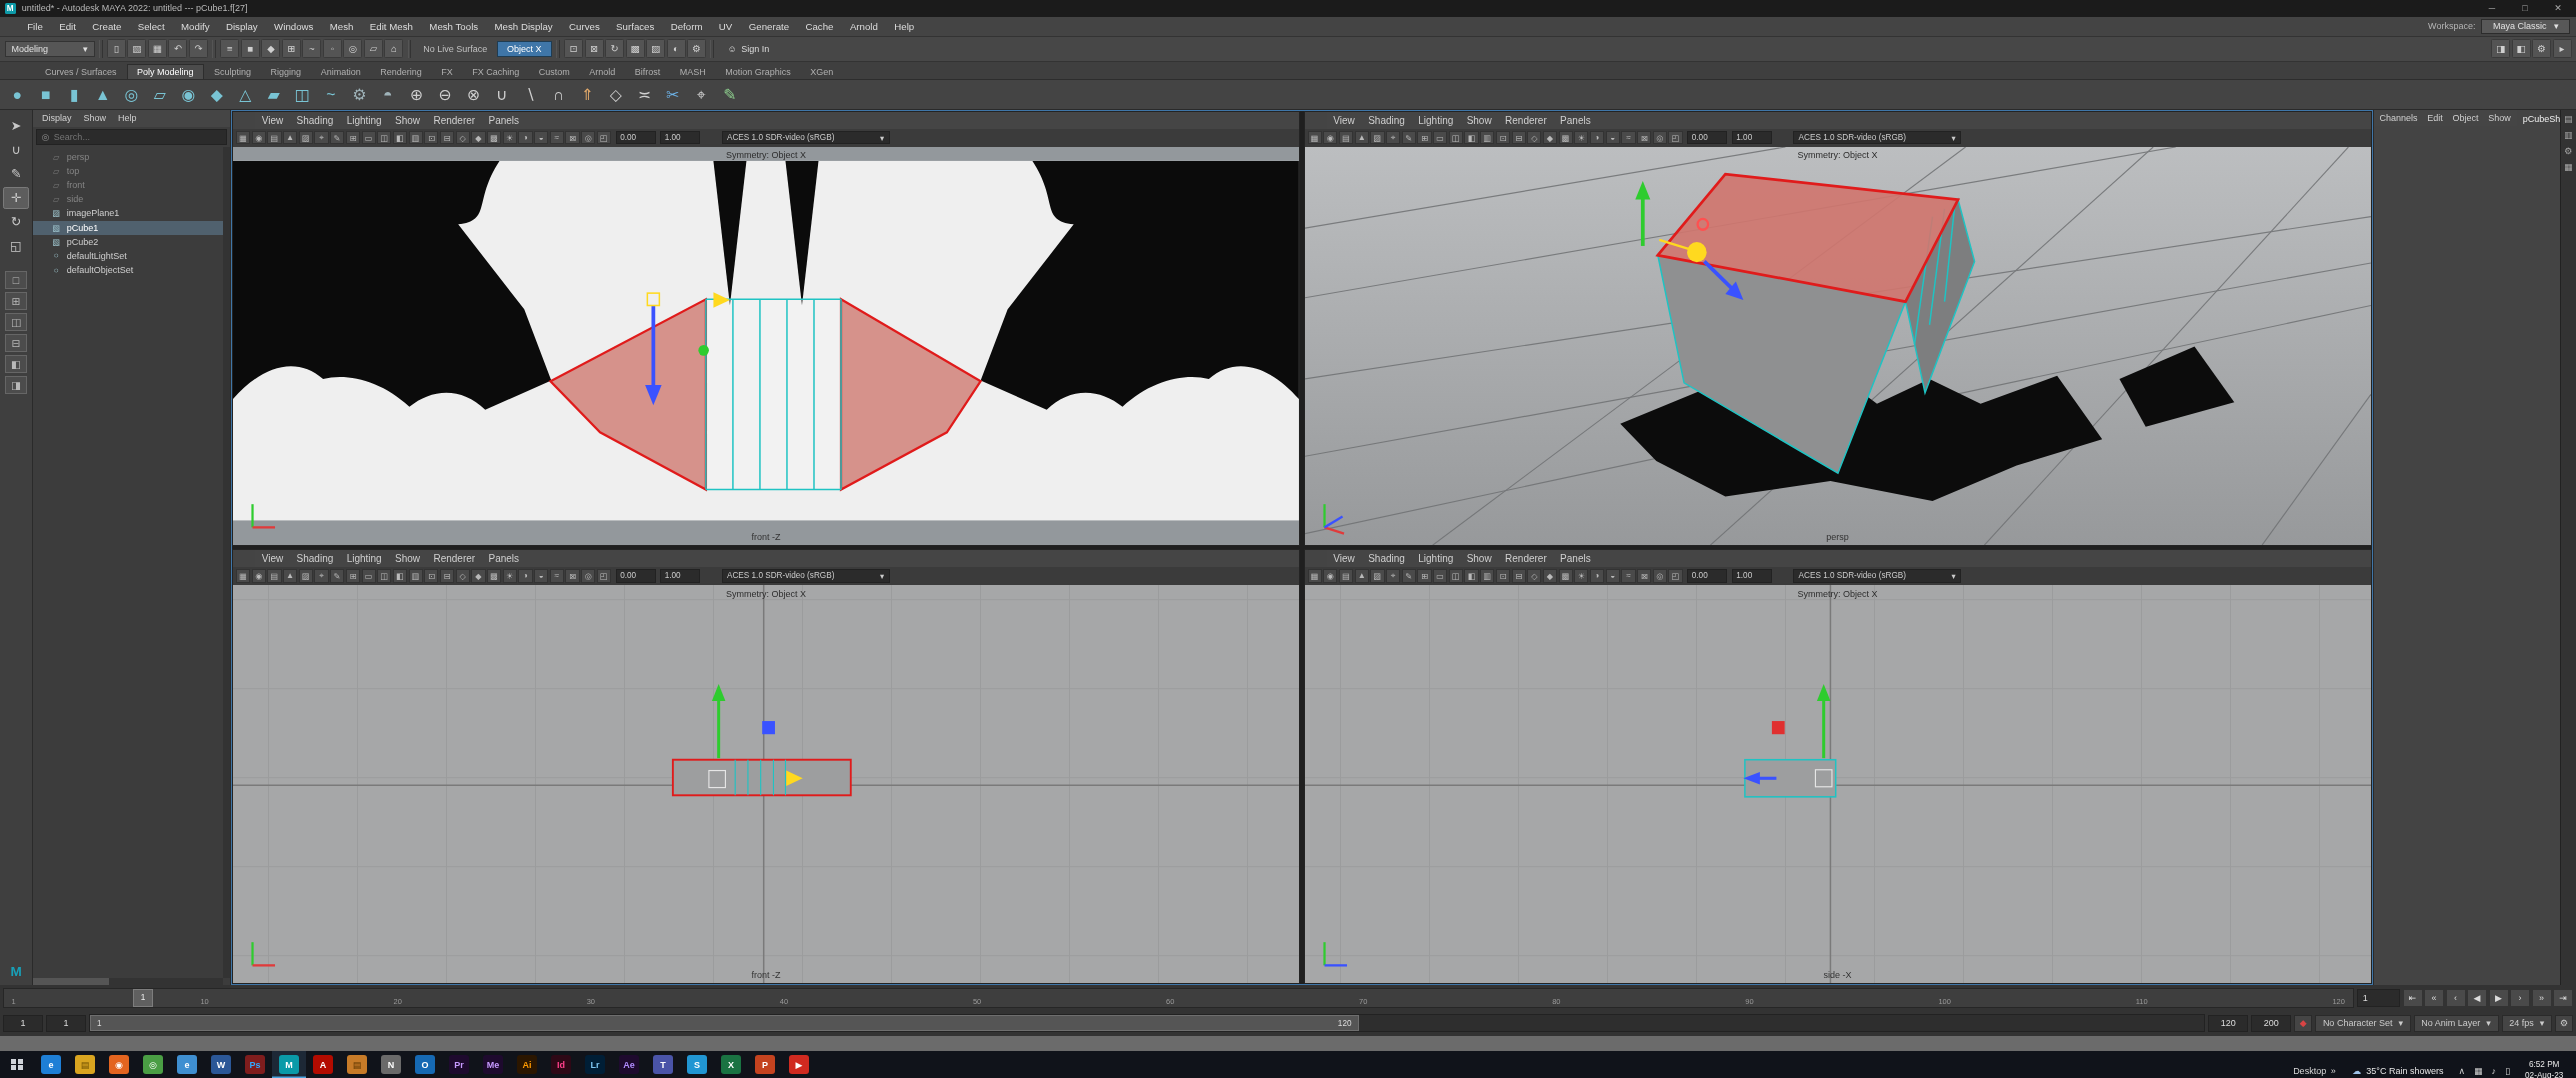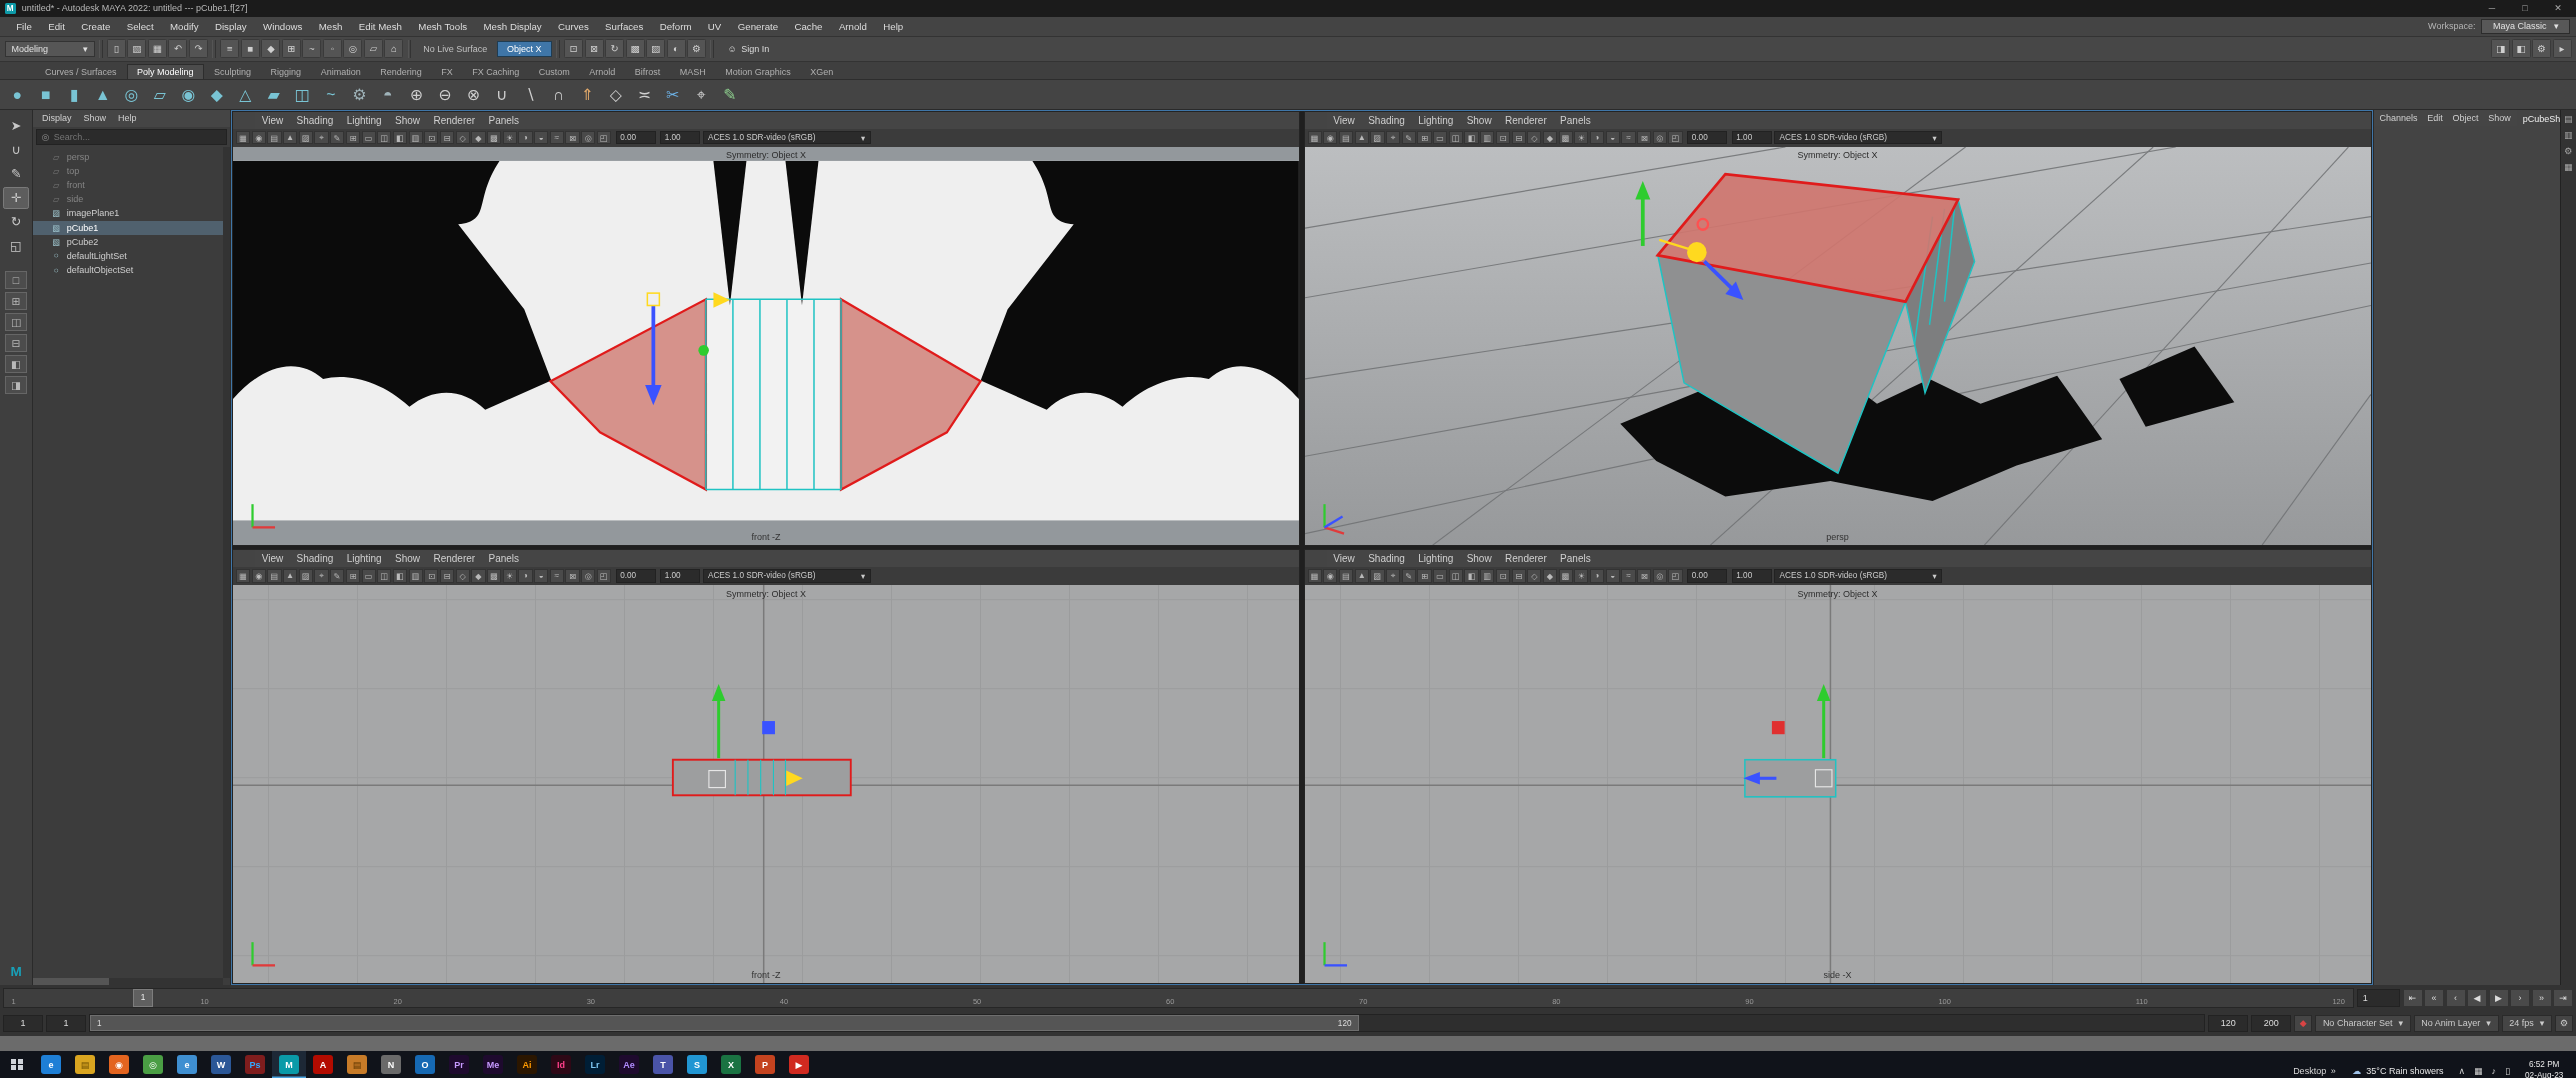--- a/index.html
+++ b/index.html
@@ -3,21 +3,21 @@
 <meta charset="utf-8">
 <style>
 *{margin:0;padding:0;box-sizing:border-box;font-family:"Liberation Sans","DejaVu Sans",sans-serif;}
 html,body{width:2576px;height:1078px;background:#444;overflow:hidden;}
 #app{width:2576px;height:1078px;display:flex;flex-direction:column;background:#444;color:#ccc;}
 
 .titlebar{height:16.5px;background:#1b1b1b;display:flex;align-items:center;gap:6px;padding:0 4.5px;font-size:9px;color:#b8b8b8;flex:0 0 auto;}
 .mayalogo{width:11.2px;height:11.2px;background:#0d9aa8;color:#fff;font-size:8.2px;font-weight:bold;display:flex;align-items:center;justify-content:center;border-radius:1.5px;}
 .titlebar .spacer{flex:1;}
 .winbtn{width:27px;text-align:center;color:#aaa;font-size:9px;}
-.menubar{height:20px;background:#444;display:flex;align-items:center;padding-left:8px;font-size:9.7px;border-bottom:0.7px solid #333;flex:0 0 auto;gap:32px;}
+.menubar{height:20px;background:#444;display:flex;align-items:center;padding-left:19px;font-size:9.7px;border-bottom:0.7px solid #333;flex:0 0 auto;gap:32px;}
 .menu-items{display:flex;}
 .menu-item{padding:0 8.2px;color:#ddd;white-space:nowrap;}
 .workspace{margin-left:auto;display:flex;gap:6px;padding-right:6px;align-items:center;color:#b5b5b5;font-size:9px;}
 .wsdrop{background:#585858;border:0.7px solid #2c2c2c;padding:1.5px 10.5px;color:#e2e2e2;display:flex;gap:7.5px;align-items:center;}
 
 .statusline{height:25.5px;background:#474747;display:flex;align-items:center;gap:2.2px;padding:0 4.5px;border-bottom:0.7px solid #333;font-size:9px;flex:0 0 auto;}
 .sl-sep{width:3.7px;height:18px;border-left:1.5px solid #555;border-right:0.7px solid #333;margin:0 2.2px;}
 .sl-group{display:flex;gap:1.5px;align-items:center;}
 .sl-icon{width:19px;height:19px;background:#545454;border:0.7px solid #3a3a3a;border-radius:1.5px;display:flex;align-items:center;justify-content:center;font-size:9.7px;color:#cfcfcf;}
 .mode-drop{background:#565656;border:0.7px solid #333;padding:2.2px 6px;width:90px;display:flex;justify-content:space-between;color:#e0e0e0;}
@@ -56,21 +56,21 @@
 
 .viewquad{flex:1;display:grid;grid-template-columns:1fr 1fr;grid-template-rows:1fr 1fr;gap:3.7px;background:#1f1f1f;border:1.5px solid var(--accent);min-width:0;}
 .pane{display:flex;flex-direction:column;background:#444;min-width:0;min-height:0;border:0.7px solid #232323;}
 .pane-menu{height:16.5px;background:#454545;display:flex;align-items:center;font-size:10px;color:#d0d0d0;flex:0 0 auto;margin-left:22px;}
 .pm-items{display:flex;}
 .pm-item{padding:0 6.7px;white-space:nowrap;}
 .pane-icons{height:18px;background:#3b3b3b;display:flex;align-items:center;gap:1.5px;padding:0 3px;font-size:8.2px;flex:0 0 auto;}
 .vpi{display:flex;gap:1.5px;}
 .vp-icon{width:14.2px;height:13.5px;background:#4a4a4a;border:0.7px solid #333;color:#b9b9b9;display:flex;align-items:center;justify-content:center;font-size:8.2px;}
 .vp-field{width:40px;height:13.5px;background:#2b2b2b;border:0.7px solid #222;color:#ccc;display:flex;align-items:center;padding:0 3.7px;margin-left:3px;}
-.vp-drop{min-width:168px;height:13.5px;background:#2b2b2b;border:0.7px solid #222;color:#ccc;display:flex;align-items:center;justify-content:space-between;padding:0 4.5px;margin-left:1px;}
+.vp-drop{min-width:168px;height:13.5px;background:#2b2b2b;border:0.7px solid #222;color:#ccc;display:flex;align-items:center;justify-content:space-between;padding:0 4.5px;margin-left:20px;}
 .canvas{position:relative;flex:1;background:#a6a7a8;overflow:hidden;min-height:0;}
 .canvas svg{position:absolute;inset:0;width:100%;height:100%;}
 .canvas.ortho{background-color:#a6a7a8;background-image:linear-gradient(#9b9c9d 0.7px,transparent 0.7px),linear-gradient(90deg,#9b9c9d 0.7px,transparent 0.7px);background-size:89px 89px;background-position:35px 14.2px;}
 .vplabel-top{position:absolute;top:3.7px;left:50%;transform:translateX(-50%);color:#2d2d2d;font-size:9px;z-index:3;}
 .vplabel-bottom{position:absolute;bottom:3px;left:50%;transform:translateX(-50%);color:#333;font-size:9px;z-index:3;}
 
 .channelbox{width:187px;background:#444;display:flex;flex-direction:row;font-size:9px;border-left:0.7px solid #2a2a2a;}
 .cb-menus{height:15.7px;display:flex;gap:9.7px;padding:0 6px;align-items:center;color:#d0d0d0;background:#454545;}
 .cb-shape{padding:3.7px 6px 1.5px;color:#efefef;}
 .cb-inputs-label{padding:2.2px 6px;color:#e0e0e0;background:#14532d;text-align:right;}

